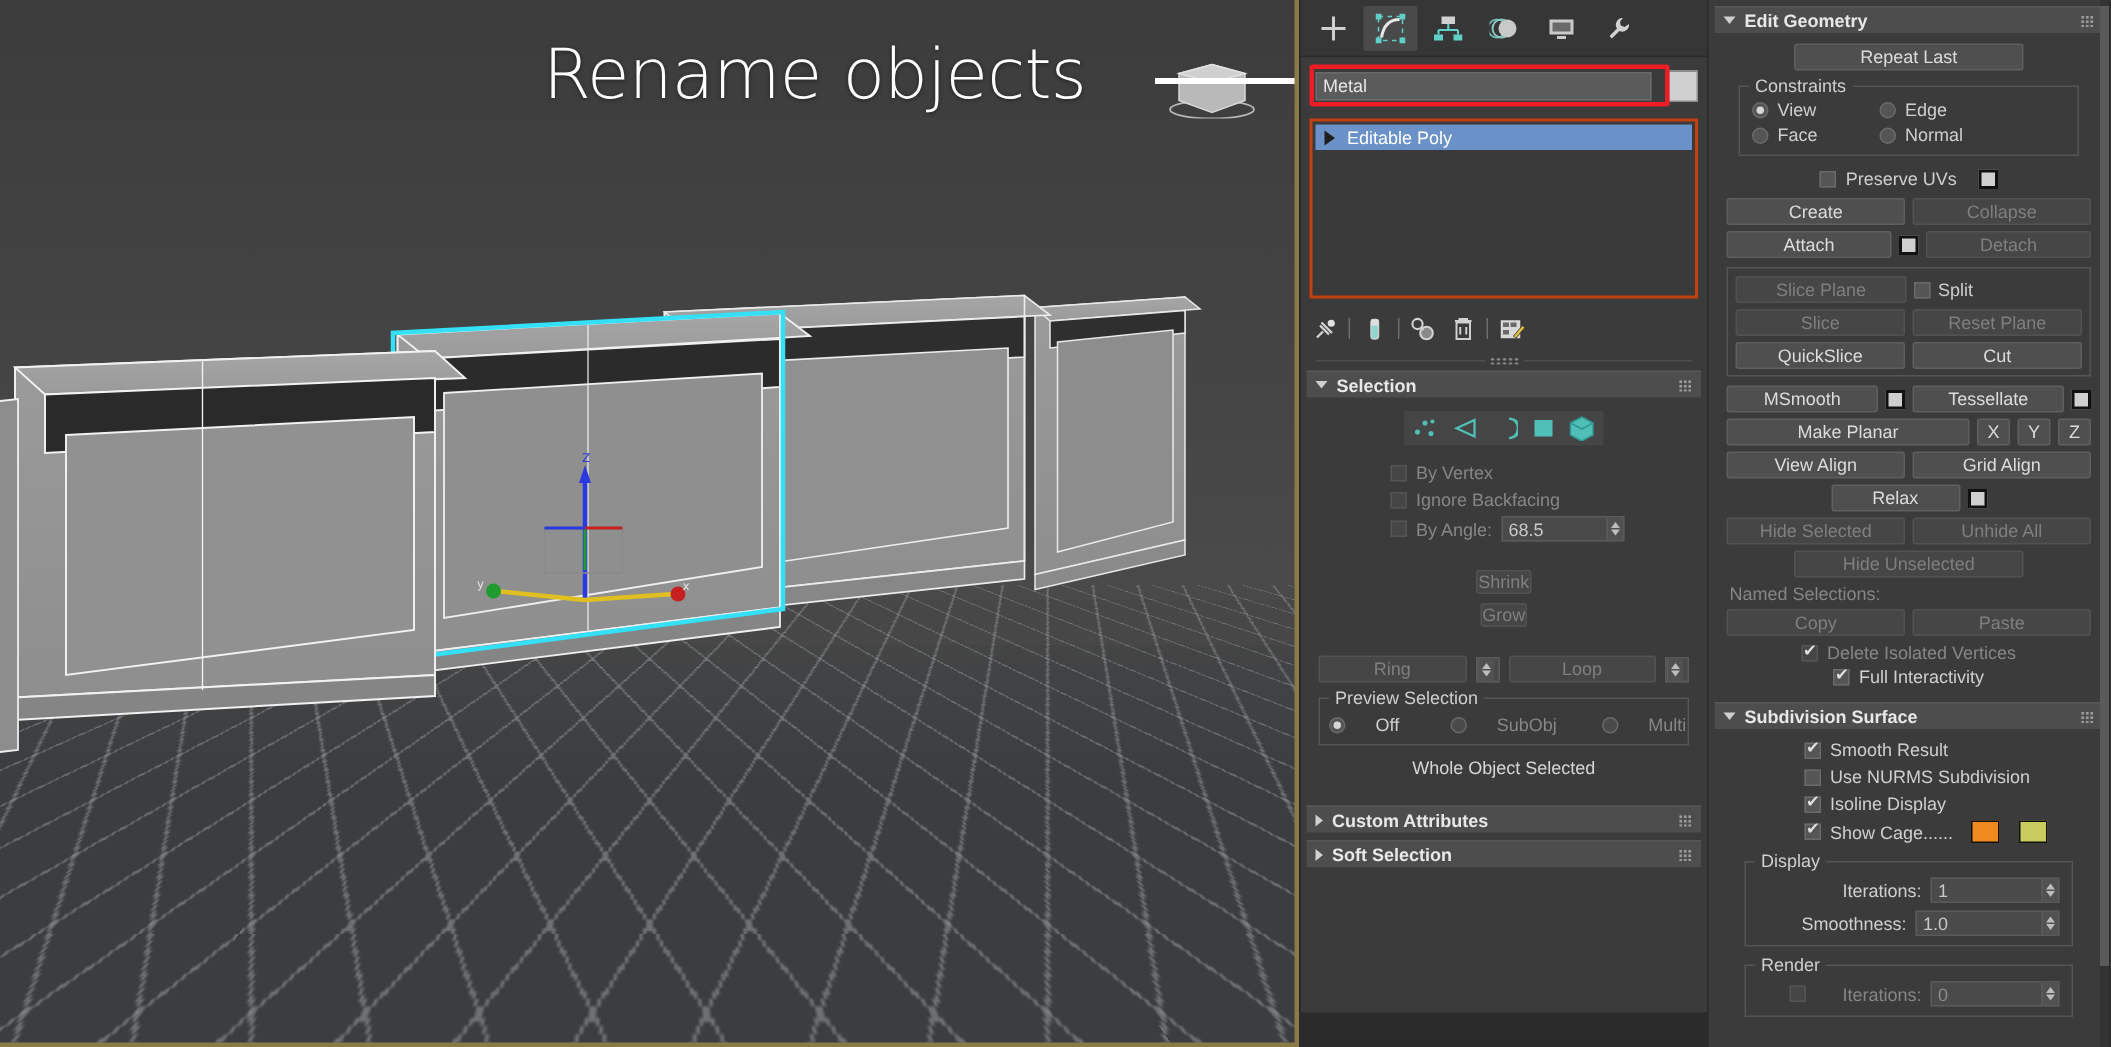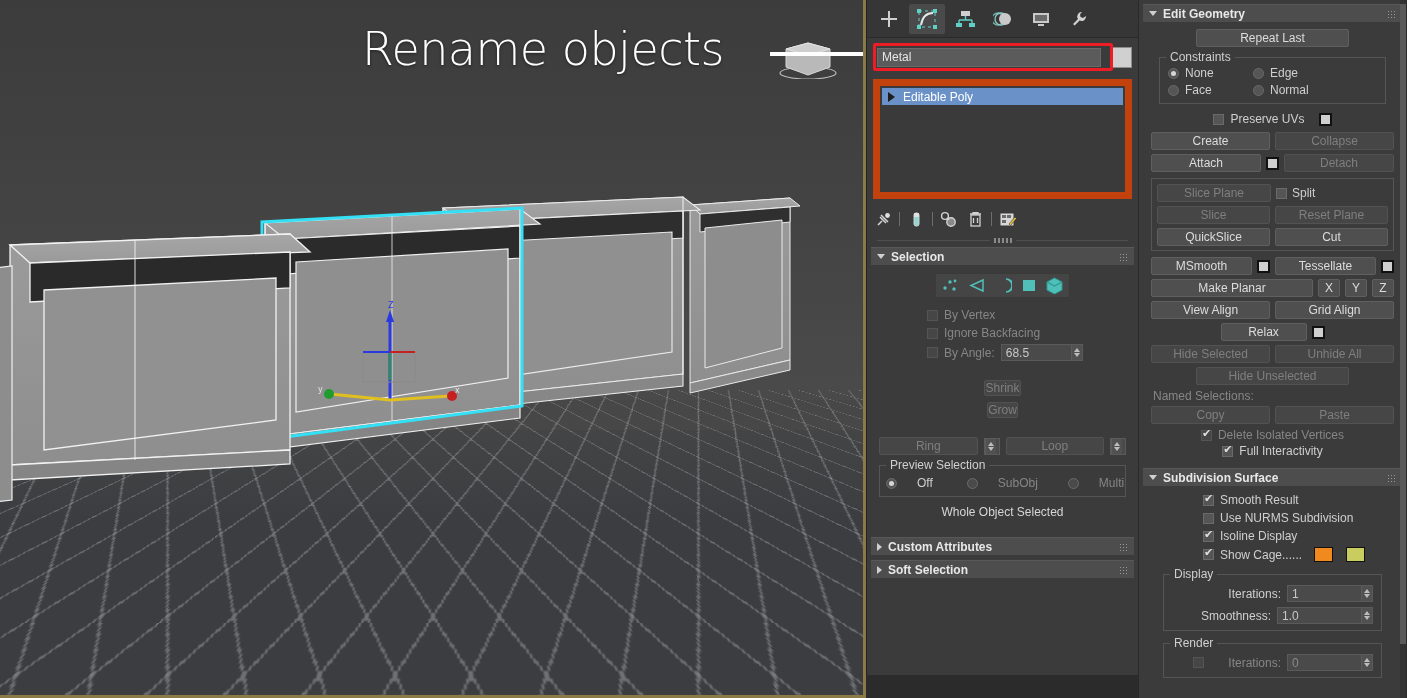--- a/index.html
+++ b/index.html
@@ -55,21 +55,21 @@
     margin-left:4px; }
 
   #modlist-btn{ height:20px; margin:4px 6px 0 6px; background:#4b4b4b;
     border:1px solid #5c5c5c; color:#d4d4d4; font-size:12px; display:flex;
     align-items:center; padding:0 6px; position:relative; }
   #modlist-btn .caret{ position:absolute; right:6px; top:7px; width:0;height:0;
     border-left:5px solid transparent;border-right:5px solid transparent;
     border-top:6px solid #cfcfcf; }
 
   #stack{ height:120px; margin:4px 6px 0 6px; background:#3a3a3a;
-    border:7px solid #c2410c; padding:2px; }
+    border:2px solid #c2410c; padding:2px; }
   .stack-item{ height:17px; display:flex; align-items:center; gap:6px;
     background:#6a92c8; color:#fff; font-size:12px; padding-left:2px; }
   .stack-item .tri{ width:0;height:0;border-top:5px solid transparent;
     border-bottom:5px solid transparent;border-left:7px solid #1e1e1e; margin-left:4px;}
   .stack-item .lbl{ padding-left:2px; }
 
   #stack-tools{ height:30px; margin:5px 6px 0 6px; display:flex; align-items:center;
     gap:6px; }
   #stack-tools .sep{ width:1px; height:14px; background:#6d6d6d; }
   #stack-tools .ic{ width:20px;height:20px; display:flex;align-items:center;justify-content:center;}
@@ -468,21 +468,21 @@
       <div class="roll-body" style="padding:7px 8px 4px 8px;">
 
         <div class="eg-row" style="padding:0 45px;">
           <span class="btn">Repeat Last</span>
         </div>
 
         <div class="group" style="margin:10px 8px 6px 8px;padding:8px 8px 6px 8px;">
           <span class="gtitle">Constraints</span>
           <div class="row" style="margin-bottom:3px;">
             <span class="rb on"></span>
-            <span class="lab" style="width:62px">None</span>
+            <span class="lab" style="width:62px">View</span>
             <span class="rb"></span>
             <span class="lab">Edge</span>
           </div>
           <div class="row" style="margin-bottom:0;">
             <span class="rb"></span>
             <span class="lab" style="width:62px">Face</span>
             <span class="rb"></span>
             <span class="lab">Normal</span>
           </div>
         </div>

